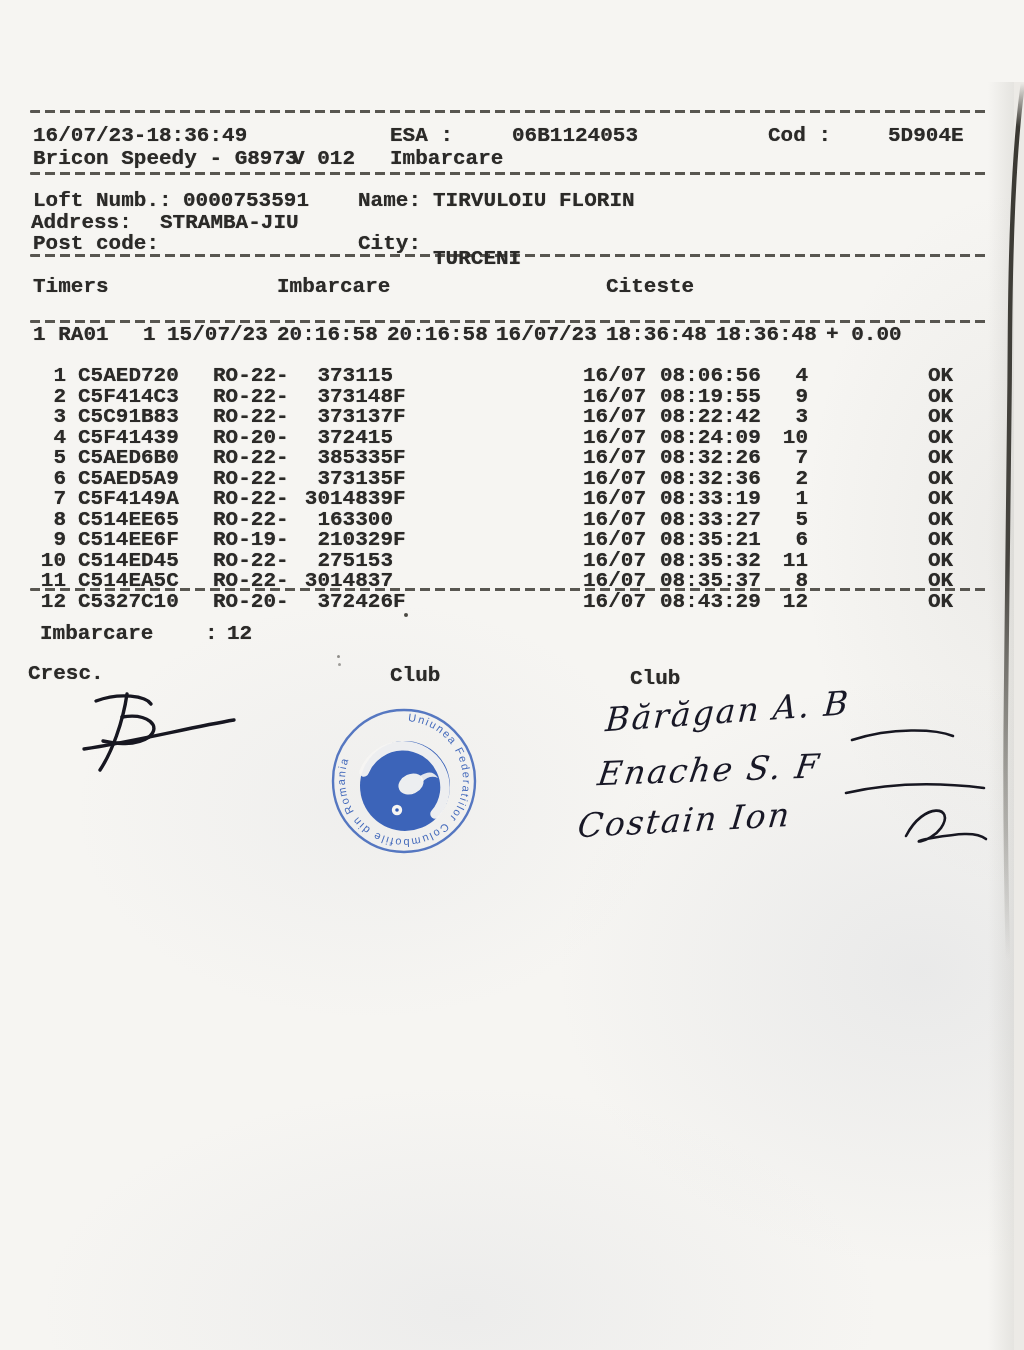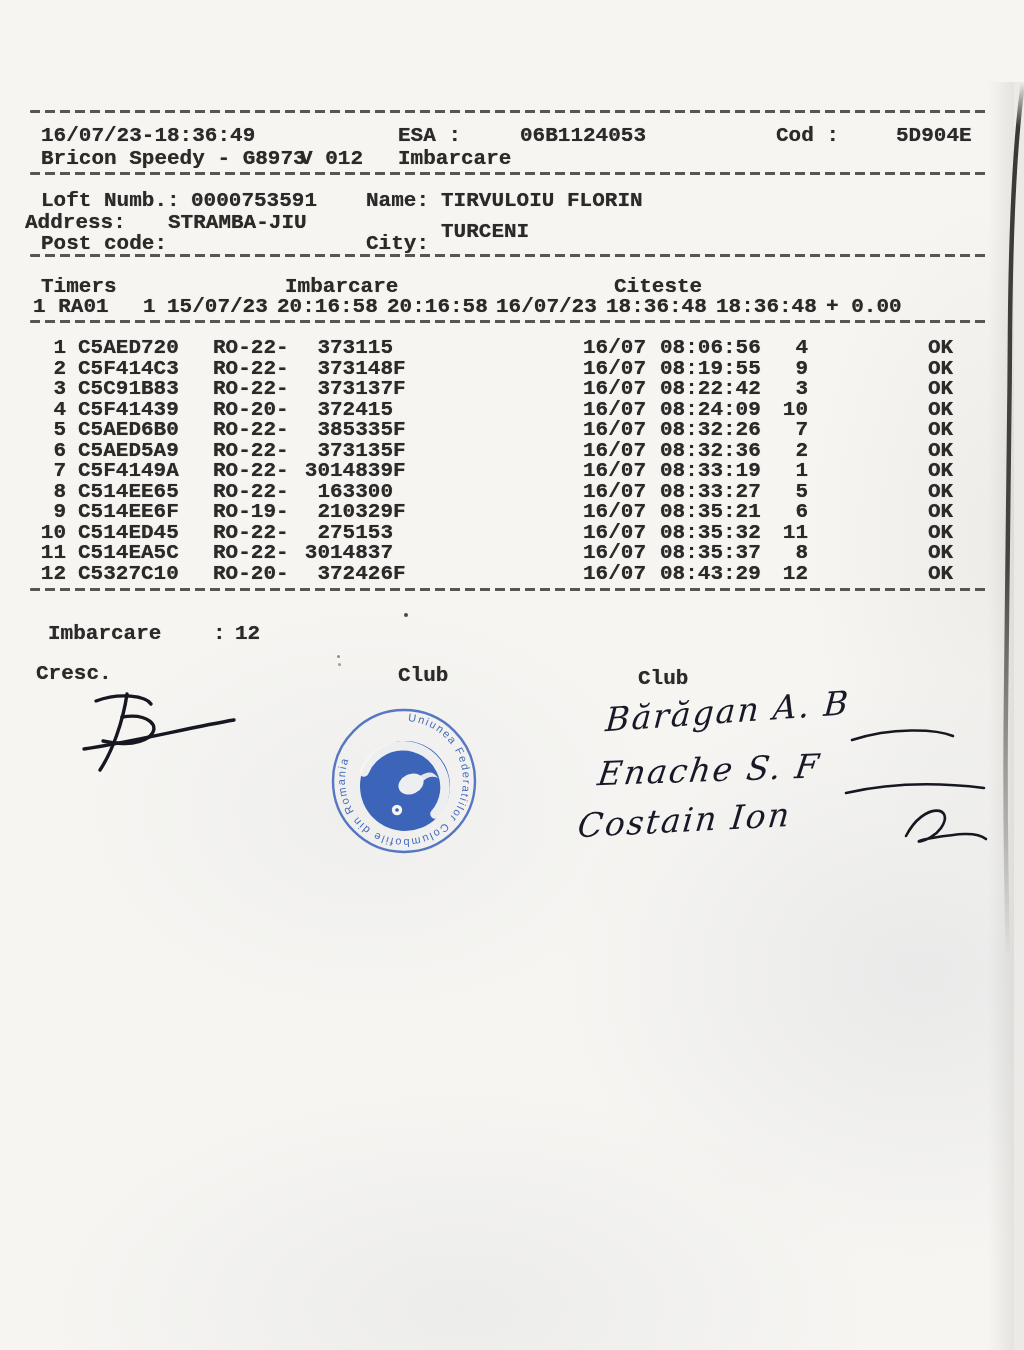--- a/index.html
+++ b/index.html
@@ -8,28 +8,28 @@
     font-family:"Liberation Mono",monospace;
     background:
       radial-gradient(420px 300px at 36% 60%, rgba(176,182,196,.10), transparent 70%),
       radial-gradient(520px 420px at 90% 72%, rgba(168,174,188,.16), transparent 70%),
       radial-gradient(600px 320px at 45% 97%, rgba(172,178,192,.13), transparent 70%),
       radial-gradient(300px 500px at 99% 40%, rgba(150,150,148,.10), transparent 70%),
       #f6f5f2;
   }
   .t{
     position:absolute;white-space:pre;font-size:21px;font-weight:bold;line-height:1.1;
-    color:#2b2a28;text-shadow:0 0 .7px rgba(43,42,40,.75);margin-left:8px;
+    color:#2b2a28;text-shadow:0 0 .7px rgba(43,42,40,.75);
   }
   .dash{
     position:absolute;left:30px;width:956px;height:3px;
     background:repeating-linear-gradient(90deg,#3c3a34 0 10px,transparent 10px 15px);
     opacity:.85;border-radius:1px;
   }
-  .row{position:absolute;left:0;width:1024px;height:21px;}
+  .row{position:absolute;left:0;width:1024px;height:21px;margin-top:28px;}
   .row span{
     position:absolute;white-space:pre;font-size:21px;font-weight:bold;line-height:1.1;
     color:#2b2a28;text-shadow:0 0 .7px rgba(43,42,40,.75);
   }
   .c-num{left:28px;width:38px;text-align:right;}
   .c-chip{left:78px;}
   .c-country{left:213px;}
   .c-ring{left:273px;width:120px;text-align:right;}
   .c-suf{left:393px;}
   .c-date{left:583px;}
@@ -72,25 +72,25 @@
   <span class="t" style="left:888px;top:124px">5D904E</span>
 
   <span class="t" style="left:33px;top:147px">Bricon Speedy - G8973</span>
   <span class="t" style="left:292px;top:147px">V 012</span>
   <span class="t" style="left:390px;top:147px">Imbarcare</span>
 
   <span class="t" style="left:33px;top:189px">Loft Numb.:</span>
   <span class="t" style="left:183px;top:189px">0000753591</span>
   <span class="t" style="left:358px;top:189px">Name:</span>
   <span class="t" style="left:433px;top:189px">TIRVULOIU FLORIN</span>
-  <span class="t" style="left:17px;top:211px">Address:</span>
+  <span class="t" style="left:31px;top:211px">Address:</span>
   <span class="t" style="left:160px;top:211px">STRAMBA-JIU</span>
   <span class="t" style="left:33px;top:232px">Post code:</span>
   <span class="t" style="left:358px;top:232px">City:</span>
-  <span class="t" style="left:433px;top:220px">TURCENI</span>
+  <span class="t" style="left:433px;top:247px">TURCENI</span>
 
   <span class="t" style="left:33px;top:275px">Timers</span>
   <span class="t" style="left:277px;top:275px">Imbarcare</span>
   <span class="t" style="left:606px;top:275px">Citeste</span>
 
   <div class="row" style="top:295px">
     <span class="tm-id">1 RA01</span>
     <span class="tm-count">1</span>
     <span class="tm-bdate">15/07/23</span>
     <span class="tm-bt1">20:16:58</span>

